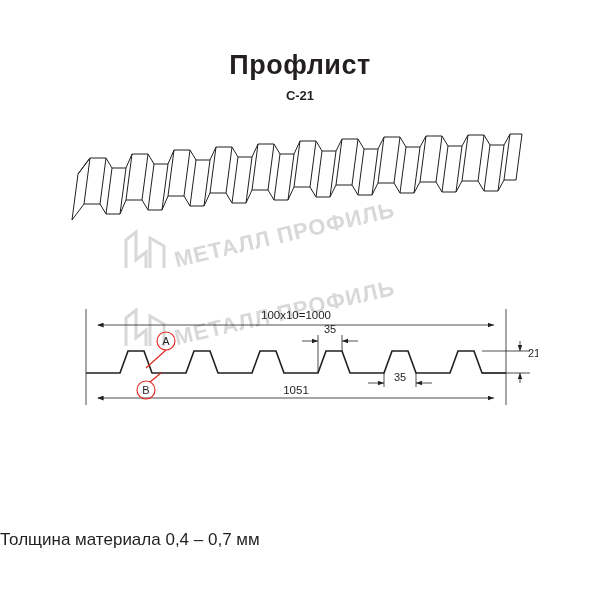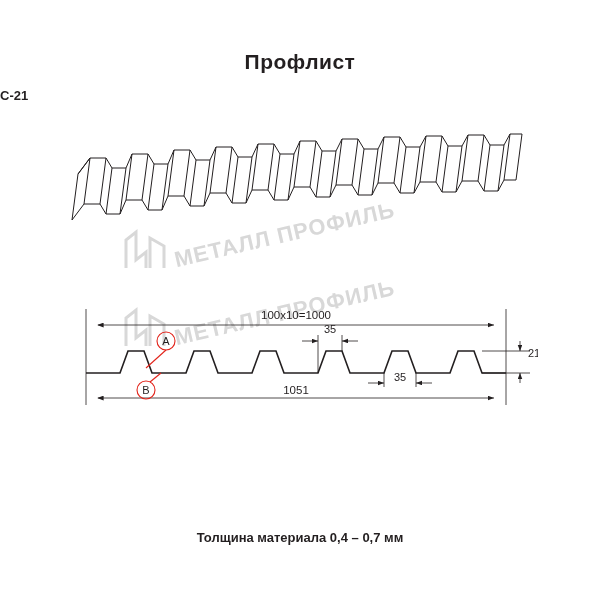--- a/index.html
+++ b/index.html
@@ -19,43 +19,43 @@
     position: relative;
     width: 600px;
     height: 600px;
   }
   .title {
     position: absolute;
     top: 50px;
     left: 0;
     width: 600px;
     text-align: center;
-    font-size: 21px;
+    font-size: 27px;
     font-weight: bold;
     letter-spacing: 0.5px;
     color: #231f20;
   }
   .subtitle {
     position: absolute;
     top: 88px;
-    left: 0;
-    width: 600px;
-    text-align: left;
-    font-size: 13px;
-    font-weight: bold;
-    color: #231f20;
-  }
-  .footer {
-    position: absolute;
-    top: 530px;
     left: 0;
     width: 600px;
     text-align: center;
     font-size: 13px;
     font-weight: bold;
+    color: #231f20;
+  }
+  .footer {
+    position: absolute;
+    top: 530px;
+    left: 0;
+    width: 600px;
+    text-align: left;
+    font-size: 17px;
+    font-weight: normal;
     color: #231f20;
   }
   .iso-wrap {
     position: absolute;
     top: 128px;
     left: 60px;
     width: 480px;
     height: 110px;
   }
   .draw-wrap {

